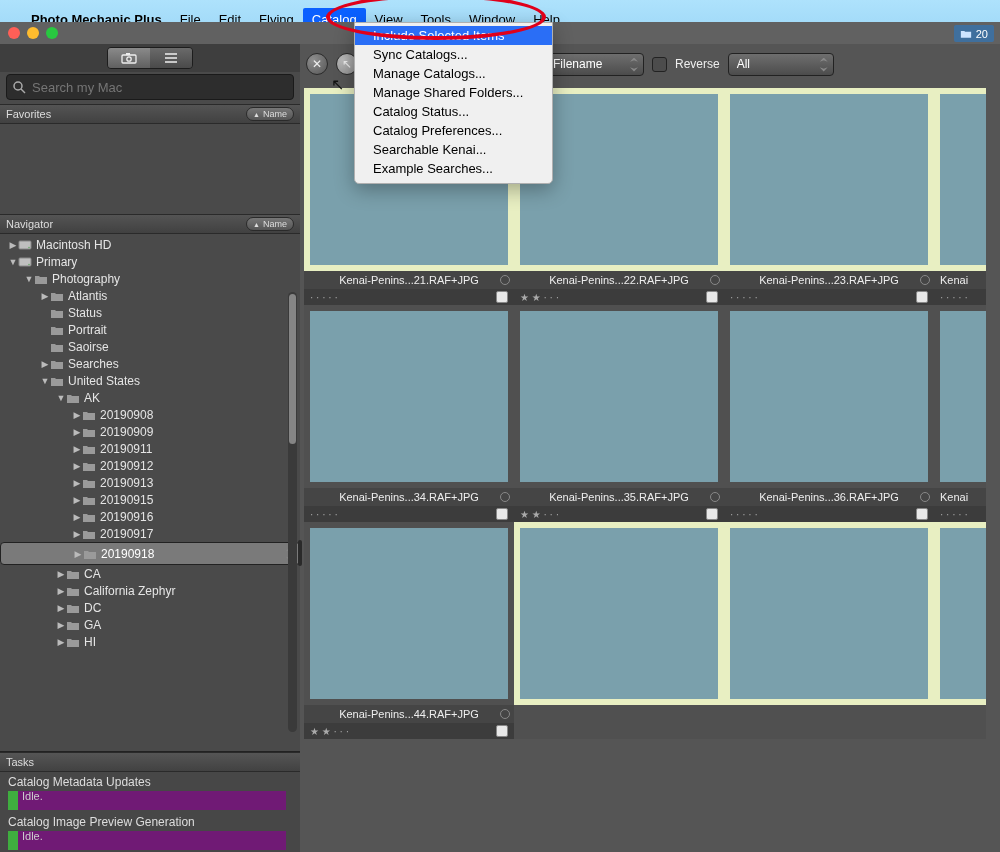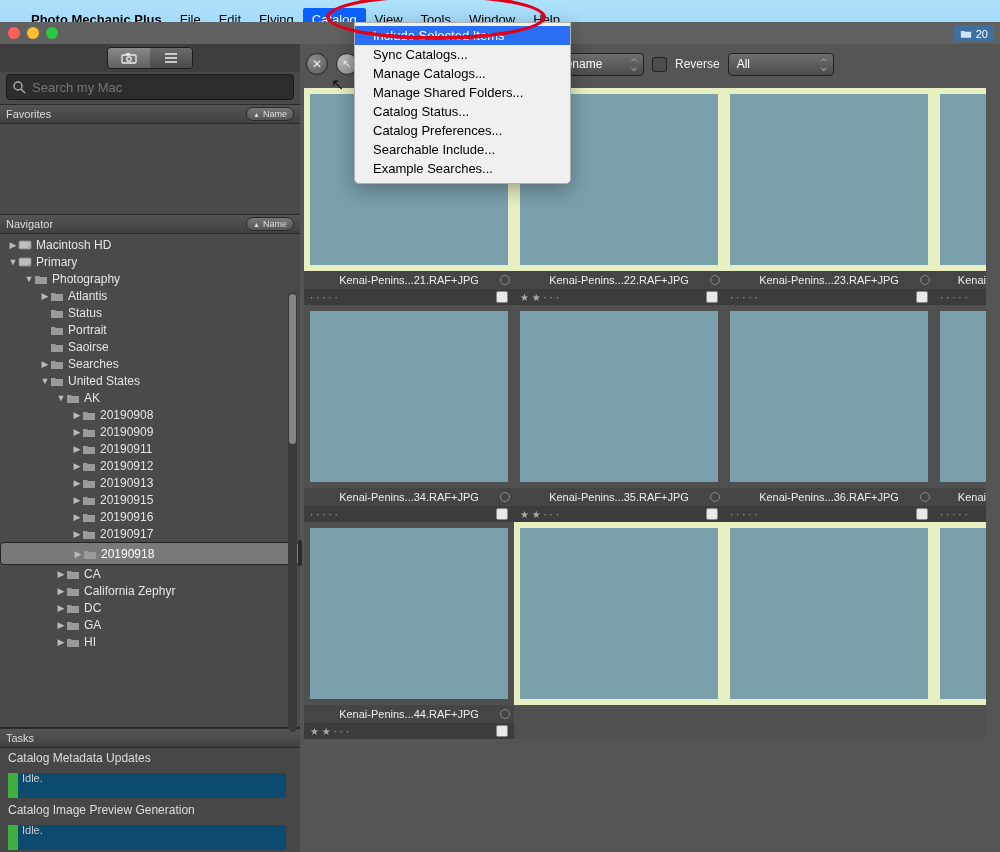--- a/index.html
+++ b/index.html
@@ -6,21 +6,21 @@
 html,body{width:1000px;height:852px;overflow:hidden;background:#3a3a3a}
 
 .menubar{height:38px;background:linear-gradient(#aee2fc,#9cd7f7);display:flex;align-items:center;font-size:13px;color:#000;padding:0 8px;gap:0}
 .apple{font-size:14px;padding:0 10px 0 4px}
 .menubar .mi{padding:0 9px;height:22px;display:flex;align-items:center}
 .menubar .app{font-weight:700}
 .menubar .on{background:#0a60ff;color:#fff;border-radius:2px 2px 0 0}
 
 .ring{position:absolute;left:326px;top:-6px;width:220px;height:46px;border:4px solid #e0001a;border-radius:50%;pointer-events:none;z-index:40}
 
-.menu{position:absolute;left:354px;top:22px;width:217px;background:#f0f0f0;border:1px solid #b0b0b0;border-radius:0 0 5px 5px;padding:3px 0 5px;z-index:30;font-size:13px;color:#000;box-shadow:0 6px 20px rgba(0,0,0,.3)}
+.menu{position:absolute;left:354px;top:22px;width:199px;background:#f0f0f0;border:1px solid #b0b0b0;border-radius:0 0 5px 5px;padding:3px 0 5px;z-index:30;font-size:13px;color:#000;box-shadow:0 6px 20px rgba(0,0,0,.3)}
 .menu .m{padding:2px 18px;white-space:nowrap}
 .menu .m.hl{background:#2a6ef6;color:#fff}
 
 .winbar{position:absolute;left:0;top:22px;right:0;height:22px;background:#616161;display:flex;align-items:center;padding:0 8px}
 .traffic{display:flex;gap:7px}.traffic span{width:12px;height:12px;border-radius:50%}
 .tl-r{background:#ff5f57}.tl-y{background:#febc2e}.tl-g{background:#28c840}
 .tab{position:absolute;right:6px;top:3px;height:17px;background:#3f6f9d;color:#fff;font-size:11px;padding:1px 6px;border-radius:2px;display:flex;align-items:center;gap:4px}
 .tab svg{width:12px;height:10px}
 
 .sidebar{position:absolute;left:0;top:44px;width:300px;bottom:0;background:#4a4a4a;color:#e5e5e5;font-size:12px;display:flex;flex-direction:column}
@@ -44,21 +44,21 @@
 .row .tw{width:10px;text-align:center;color:#bbb;font-size:9px}
 .row .fico{width:14px;height:12px;margin-right:4px}
 .row.sel{background:#7a7a7a}
 .row span.lbl{white-space:nowrap}
 .sbar{position:absolute;right:3px;top:248px;width:9px;height:440px;background:#3a3a3a;border-radius:5px}
 .sbar .th{position:absolute;left:1px;top:2px;width:7px;height:150px;background:#858585;border-radius:4px}
 
 .tasks{border-top:1px solid #222;background:#474747}
 .tasks .sechdr{background:linear-gradient(#555,#424242)}
 .task{padding:3px 8px 2px;font-size:12px;color:#ddd}
-.task .bar{height:25px;width:98%;background:#0c4a6e;margin-top:8px;position:relative}
+.task .bar{height:19px;width:98%;background:#701a75;margin-top:2px;position:relative}
 .task .bar i{position:absolute;left:0;top:0;bottom:0;width:10px;background:#3fae3f}
 .task .bar b{position:absolute;left:14px;top:-1px;font-weight:400;font-size:11px;color:#ccc}
 
 .mtb{height:40px;display:flex;align-items:center;gap:8px;padding:0 6px;background:#555}
 .rb{width:22px;height:22px;border-radius:11px;background:radial-gradient(circle at 30% 30%,#8f8f8f,#555);border:1px solid #2a2a2a;display:flex;align-items:center;justify-content:center;color:#eee;font-size:12px}
 .sel{height:23px;background:linear-gradient(#6e6e6e,#4c4c4c);border:1px solid #222;border-radius:4px;color:#fff;font-size:12px;padding:0 20px 0 8px;display:flex;align-items:center;position:relative;min-width:100px}
 .sel::after{content:"";position:absolute;right:5px;top:4px;width:8px;height:14px;background:linear-gradient(#888,#888);clip-path:polygon(50% 0,100% 30%,50% 20%,50% 80%,100% 70%,50% 100%,0 70%,50% 80%,50% 20%,0 30%)}
 .chk{width:15px;height:15px;border:1px solid #222;border-radius:3px;background:#4c4c4c}
 .mtb label{color:#eee;font-size:12px}
 
@@ -66,21 +66,21 @@
 .card{width:210px;background:#505050}
 .card .ph{height:183px;background:#e8efc2;padding:6px;display:flex;align-items:center;justify-content:center}
 .card.nohl .ph{background:#505050}
 .card .img{width:100%;height:100%;background:#7aa0ac}
 .card .cap{height:18px;background:#454545;color:#eee;font-size:11px;display:flex;align-items:center;justify-content:center;position:relative}
 .card .cap .dot{position:absolute;right:4px;width:10px;height:10px;border:1.5px solid #888;border-radius:50%}
 .card .rate{height:16px;background:#3c3c3c;color:#aaa;font-size:10px;display:flex;align-items:center;padding:0 6px;justify-content:space-between}
 .card .rate .box{width:12px;height:12px;border-radius:2px;background:#e9e9e9;border:1px solid #888}
 .card.cut{width:52px}
 .card.cut .ph{padding:6px 0 6px 6px}
-.card.cut .cap{justify-content:flex-end;padding-left:6px}
+.card.cut .cap{justify-content:flex-start;padding-left:6px}
 
 .sky{background:linear-gradient(#c6d0d3 35%,#748a74 35% 70%,#6f8ea2 70%)}
 .sea{background:linear-gradient(#afb8b8 30%,#4e6b66 30% 50%,#5e8d96 50%)}
 .sea2{background:linear-gradient(#b9c4c6 25%,#5e8d96 25%)}
 .mtn{background:linear-gradient(#d6dddc 40%,#384c45 40% 60%,#568490 60%)}
 
 .cursor{position:absolute;left:331px;top:75px;font-size:16px;color:#111;z-index:35}
 
 .reshdl{position:absolute;left:298px;top:540px;width:4px;height:26px;background:#2a2a2a;border-radius:2px;z-index:5}
 </style>
@@ -100,21 +100,21 @@
   <span class="mi">Help</span>
 </div>
 
 <div class="menu" id="dropdown">
     <div class="m hl">Include Selected Items</div>
     <div class="m">Sync Catalogs...</div>
     <div class="m">Manage Catalogs...</div>
     <div class="m">Manage Shared Folders...</div>
     <div class="m">Catalog Status...</div>
     <div class="m">Catalog Preferences...</div>
-    <div class="m">Searchable Include...</div>
+    <div class="m">Searchable Kenai...</div>
     <div class="m">Example Searches...</div>
   </div>
 <div class="ring"></div>
 <div class="cursor">↖</div>
 
 <div class="winbar">
   <div class="traffic">
     <span class="tl-r"></span>
     <span class="tl-y"></span>
     <span class="tl-g"></span>

